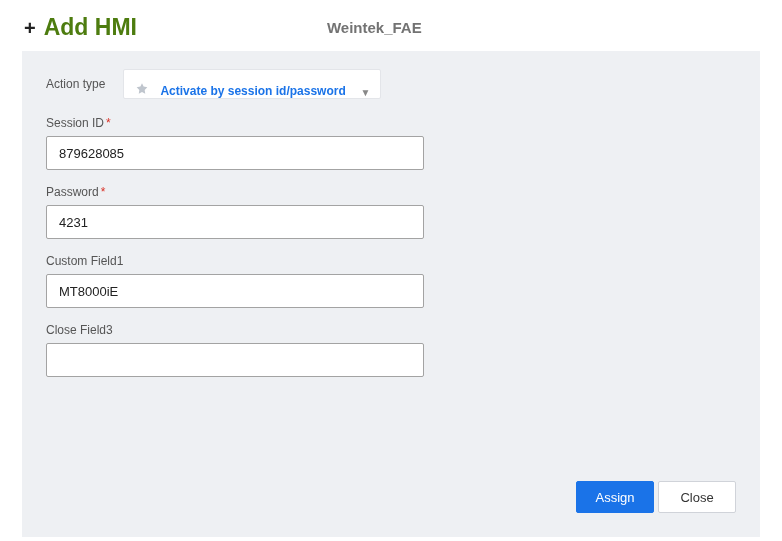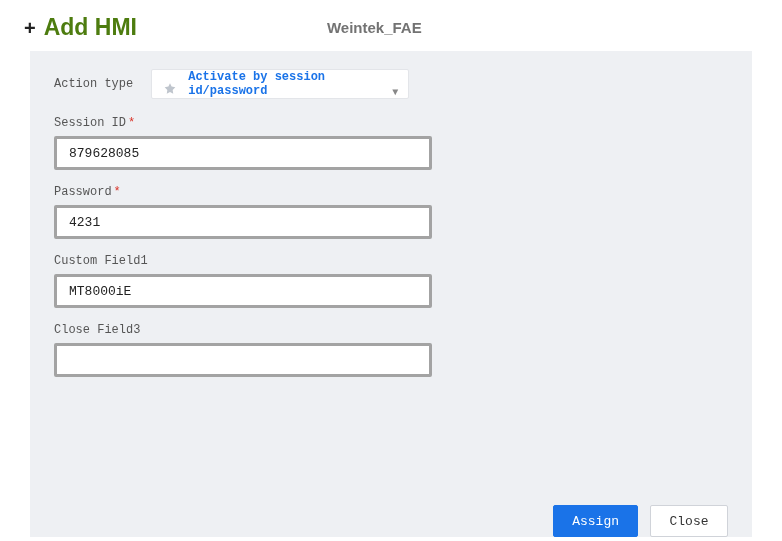--- a/index.html
+++ b/index.html
@@ -27,26 +27,25 @@
     font-weight: 600;
     color: #4d7c0f;
   }
   .header-domain {
     color: #737373;
     font-size: 15px;
     font-weight: 600;
     margin-left: 190px;
   }
   .form-panel {
-    margin: 0 30px;
+    margin: 0 22px;
     background: #eef0f3;
     padding: 18px 24px 16px 24px;
     height: 486px;
     position: relative;
-    font-family: Liberation Mono, monospace;
   }
   .row-action {
     display: flex;
     align-items: center;
     margin-bottom: 14px;
   }
   .action-label {
     font-size: 12px;
     color: #555;
     margin-right: 18px;
@@ -91,33 +90,33 @@
   }
   .req {
     color: #d93025;
     margin-left: 2px;
   }
   .text-input {
     display: block;
     width: 378px;
     height: 34px;
     background: #fff;
-    border: 3px solid #a3a3a3;
+    border: 1px solid #a3a3a3;
     border-radius: 2px;
     padding: 0 12px;
     font-size: 13px;
     color: #222;
     font-family: inherit;
   }
   .button-row {
     position: absolute;
     right: 24px;
-    bottom: 0;
+    bottom: 24px;
     display: flex;
-    gap: 12px;
+    gap: 4px;
   }
   .btn {
     height: 32px;
     min-width: 78px;
     padding: 0 18px;
     font-size: 13px;
     border-radius: 2px;
     cursor: pointer;
     font-family: inherit;
   }

